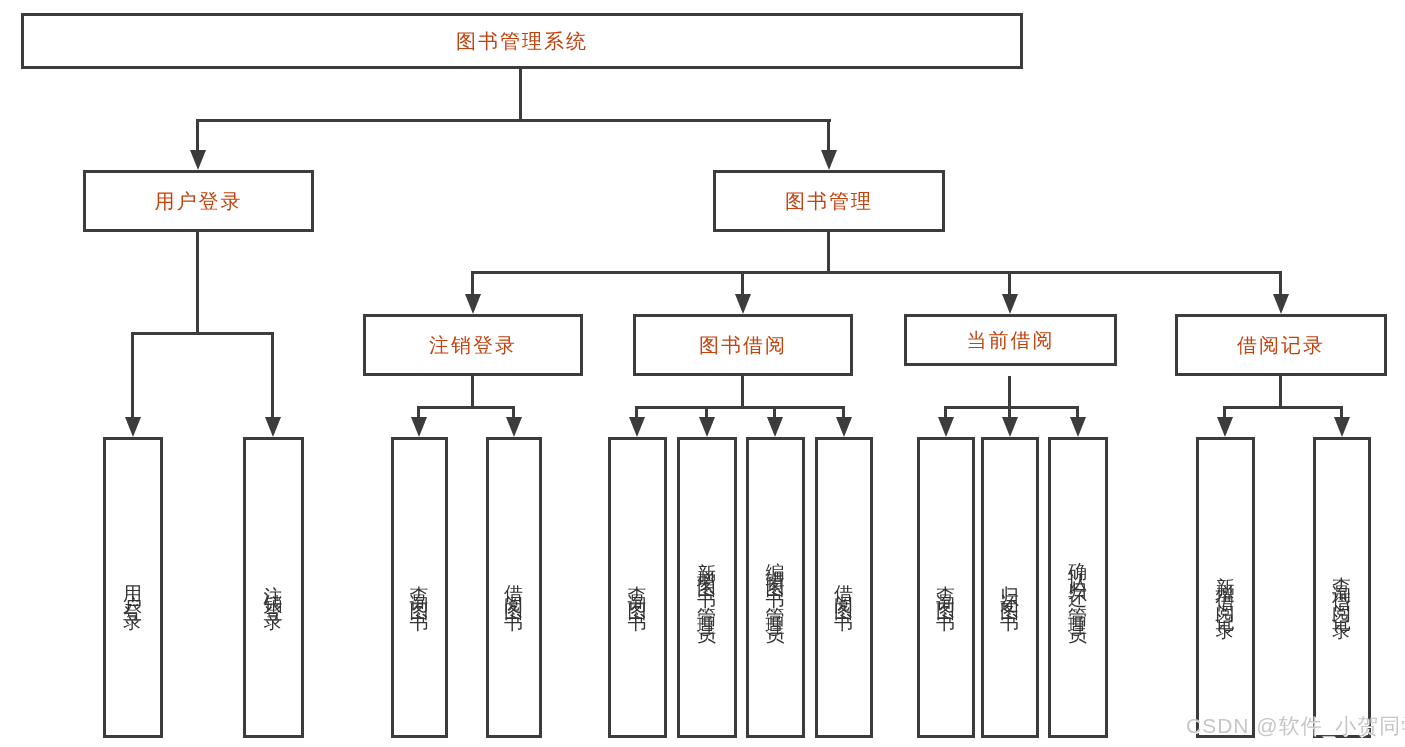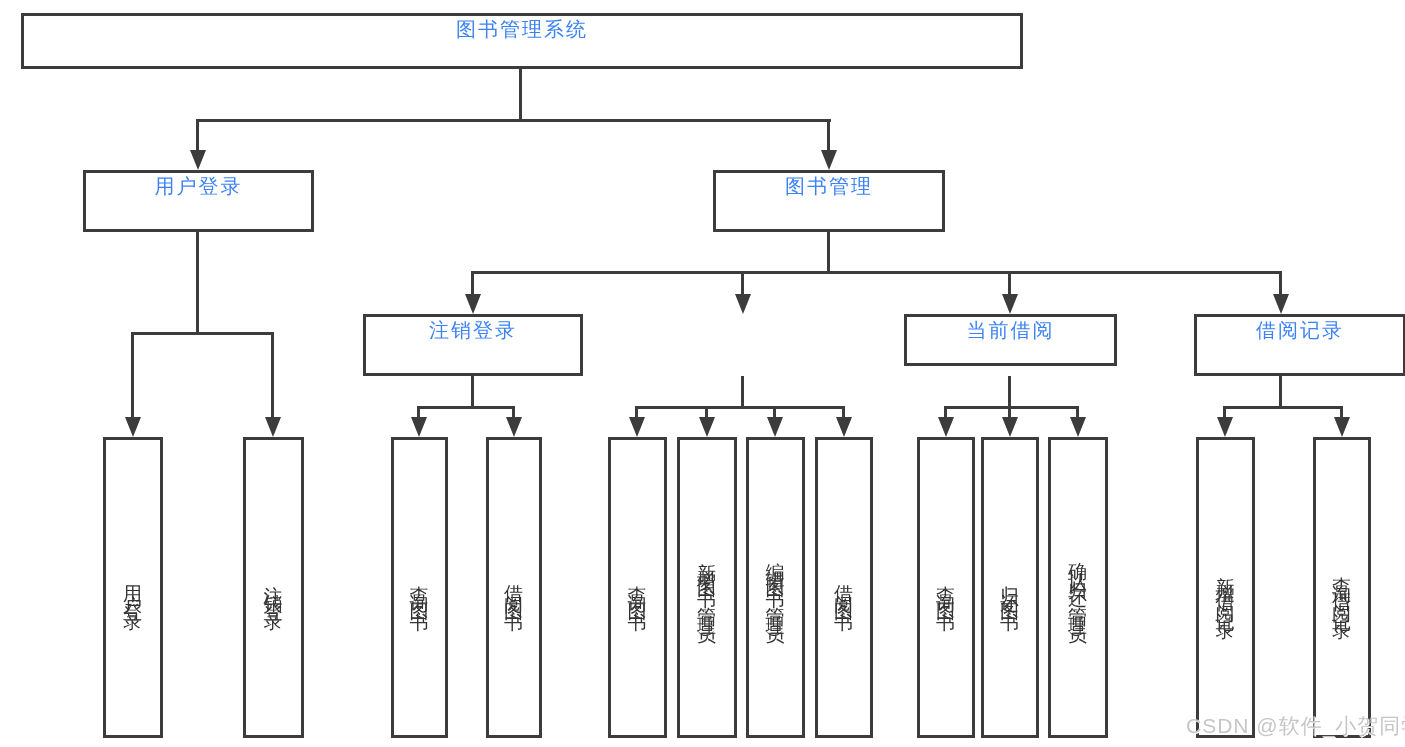--- a/index.html
+++ b/index.html
@@ -8,22 +8,22 @@
     width:1405px;height:747px;
     background:#ffffff;
     font-family:"Liberation Sans","DejaVu Sans",sans-serif;
     overflow:hidden;
   }
   .node{
     position:absolute;
     box-sizing:border-box;
     border:3px solid #3c3c3c;
     background:#fff;
-    display:flex;align-items:flex-start;justify-content:center;
-    color:#3b82f6;
+    display:flex;align-items:center;justify-content:center;
+    color:#c2410c;
     font-size:20px;
     letter-spacing:2px;
     z-index:2;
   }
   .leaf{
     position:absolute;
     box-sizing:border-box;
     border:3px solid #3c3c3c;
     background:#fff;
     display:flex;align-items:center;justify-content:center;
@@ -95,24 +95,27 @@
   <div class="vl" style="left:741px;top:271px;height:25px;"></div>
   <div class="arr" style="left:735px;top:294px;"></div>
   <div class="vl" style="left:1008px;top:271px;height:25px;"></div>
   <div class="arr" style="left:1002px;top:294px;"></div>
   <div class="vl" style="left:1279px;top:271px;height:25px;"></div>
   <div class="arr" style="left:1273px;top:294px;"></div>
 
   <div class="node" style="left:363px;top:314px;width:220px;height:62px;">
     <span>注销登录</span>
   </div>
+  <div class="node" style="left:633px;top:314px;width:220px;height:62px;">
+    <span>图书借阅</span>
+  </div>
   <div class="node" style="left:904px;top:314px;width:213px;height:52px;">
     <span>当前借阅</span>
   </div>
-  <div class="node" style="left:1175px;top:314px;width:212px;height:62px;margin-left:19px;">
+  <div class="node" style="left:1175px;top:314px;width:212px;height:62px;">
     <span>借阅记录</span>
   </div>
 
   <div class="vl" style="left:471px;top:376px;height:32px;"></div>
   <div class="hl" style="left:418px;top:406px;width:97px;"></div>
   <div class="vl" style="left:417px;top:406px;height:13px;"></div>
   <div class="arr" style="left:411px;top:417px;"></div>
   <div class="vl" style="left:512px;top:406px;height:13px;"></div>
   <div class="arr" style="left:506px;top:417px;"></div>
 

